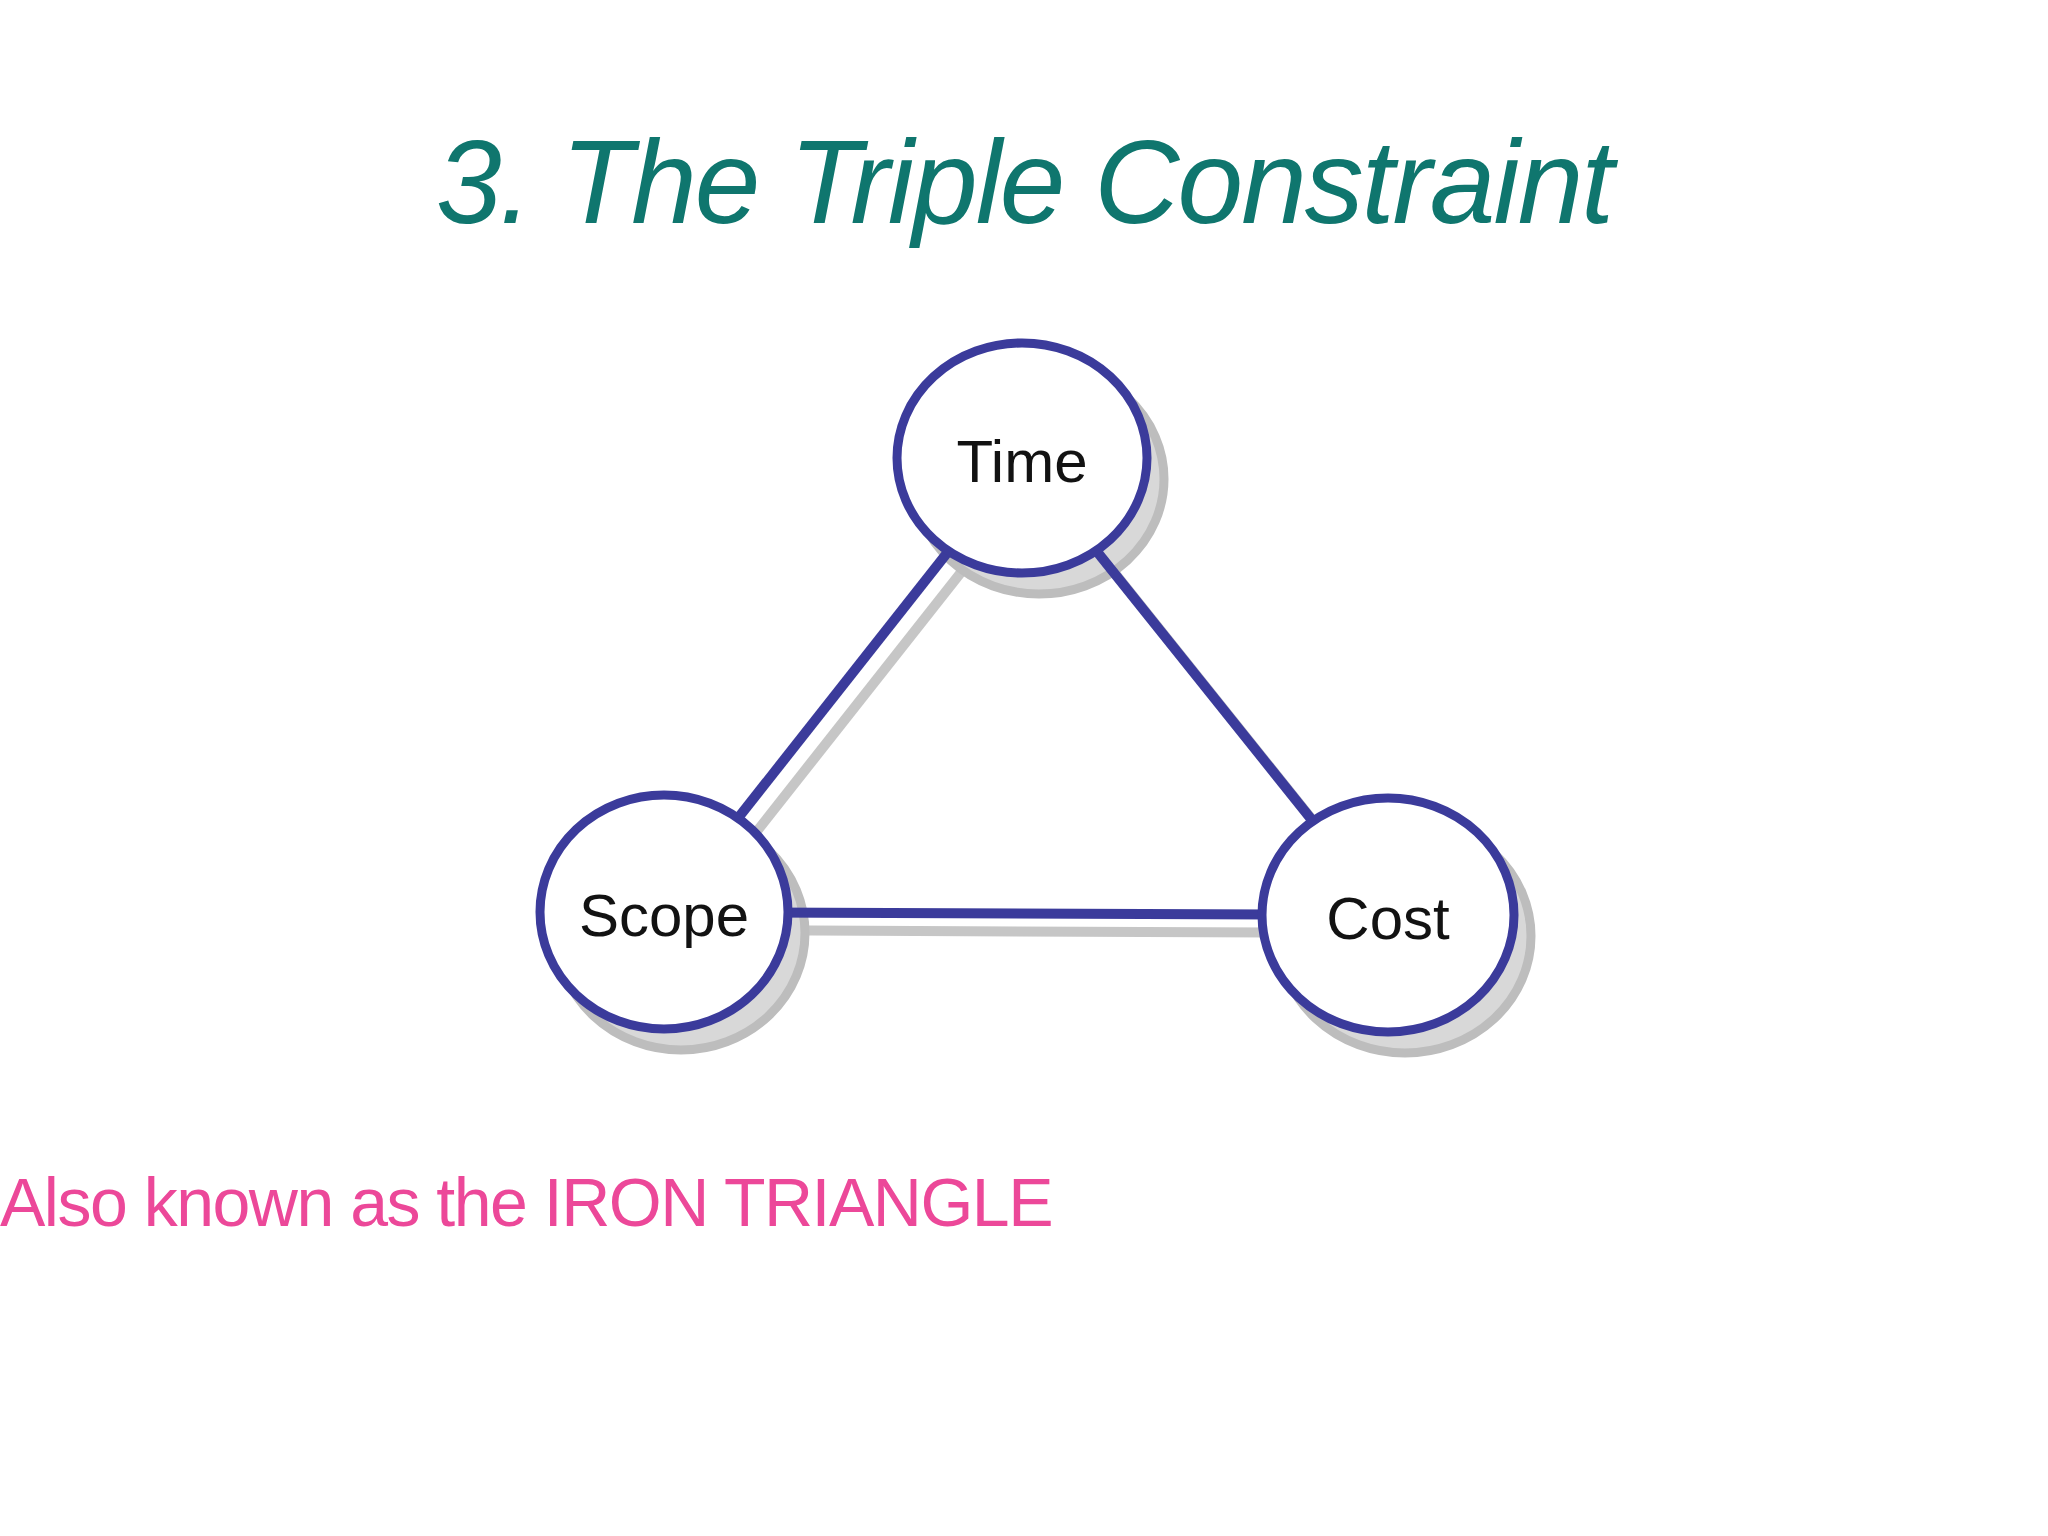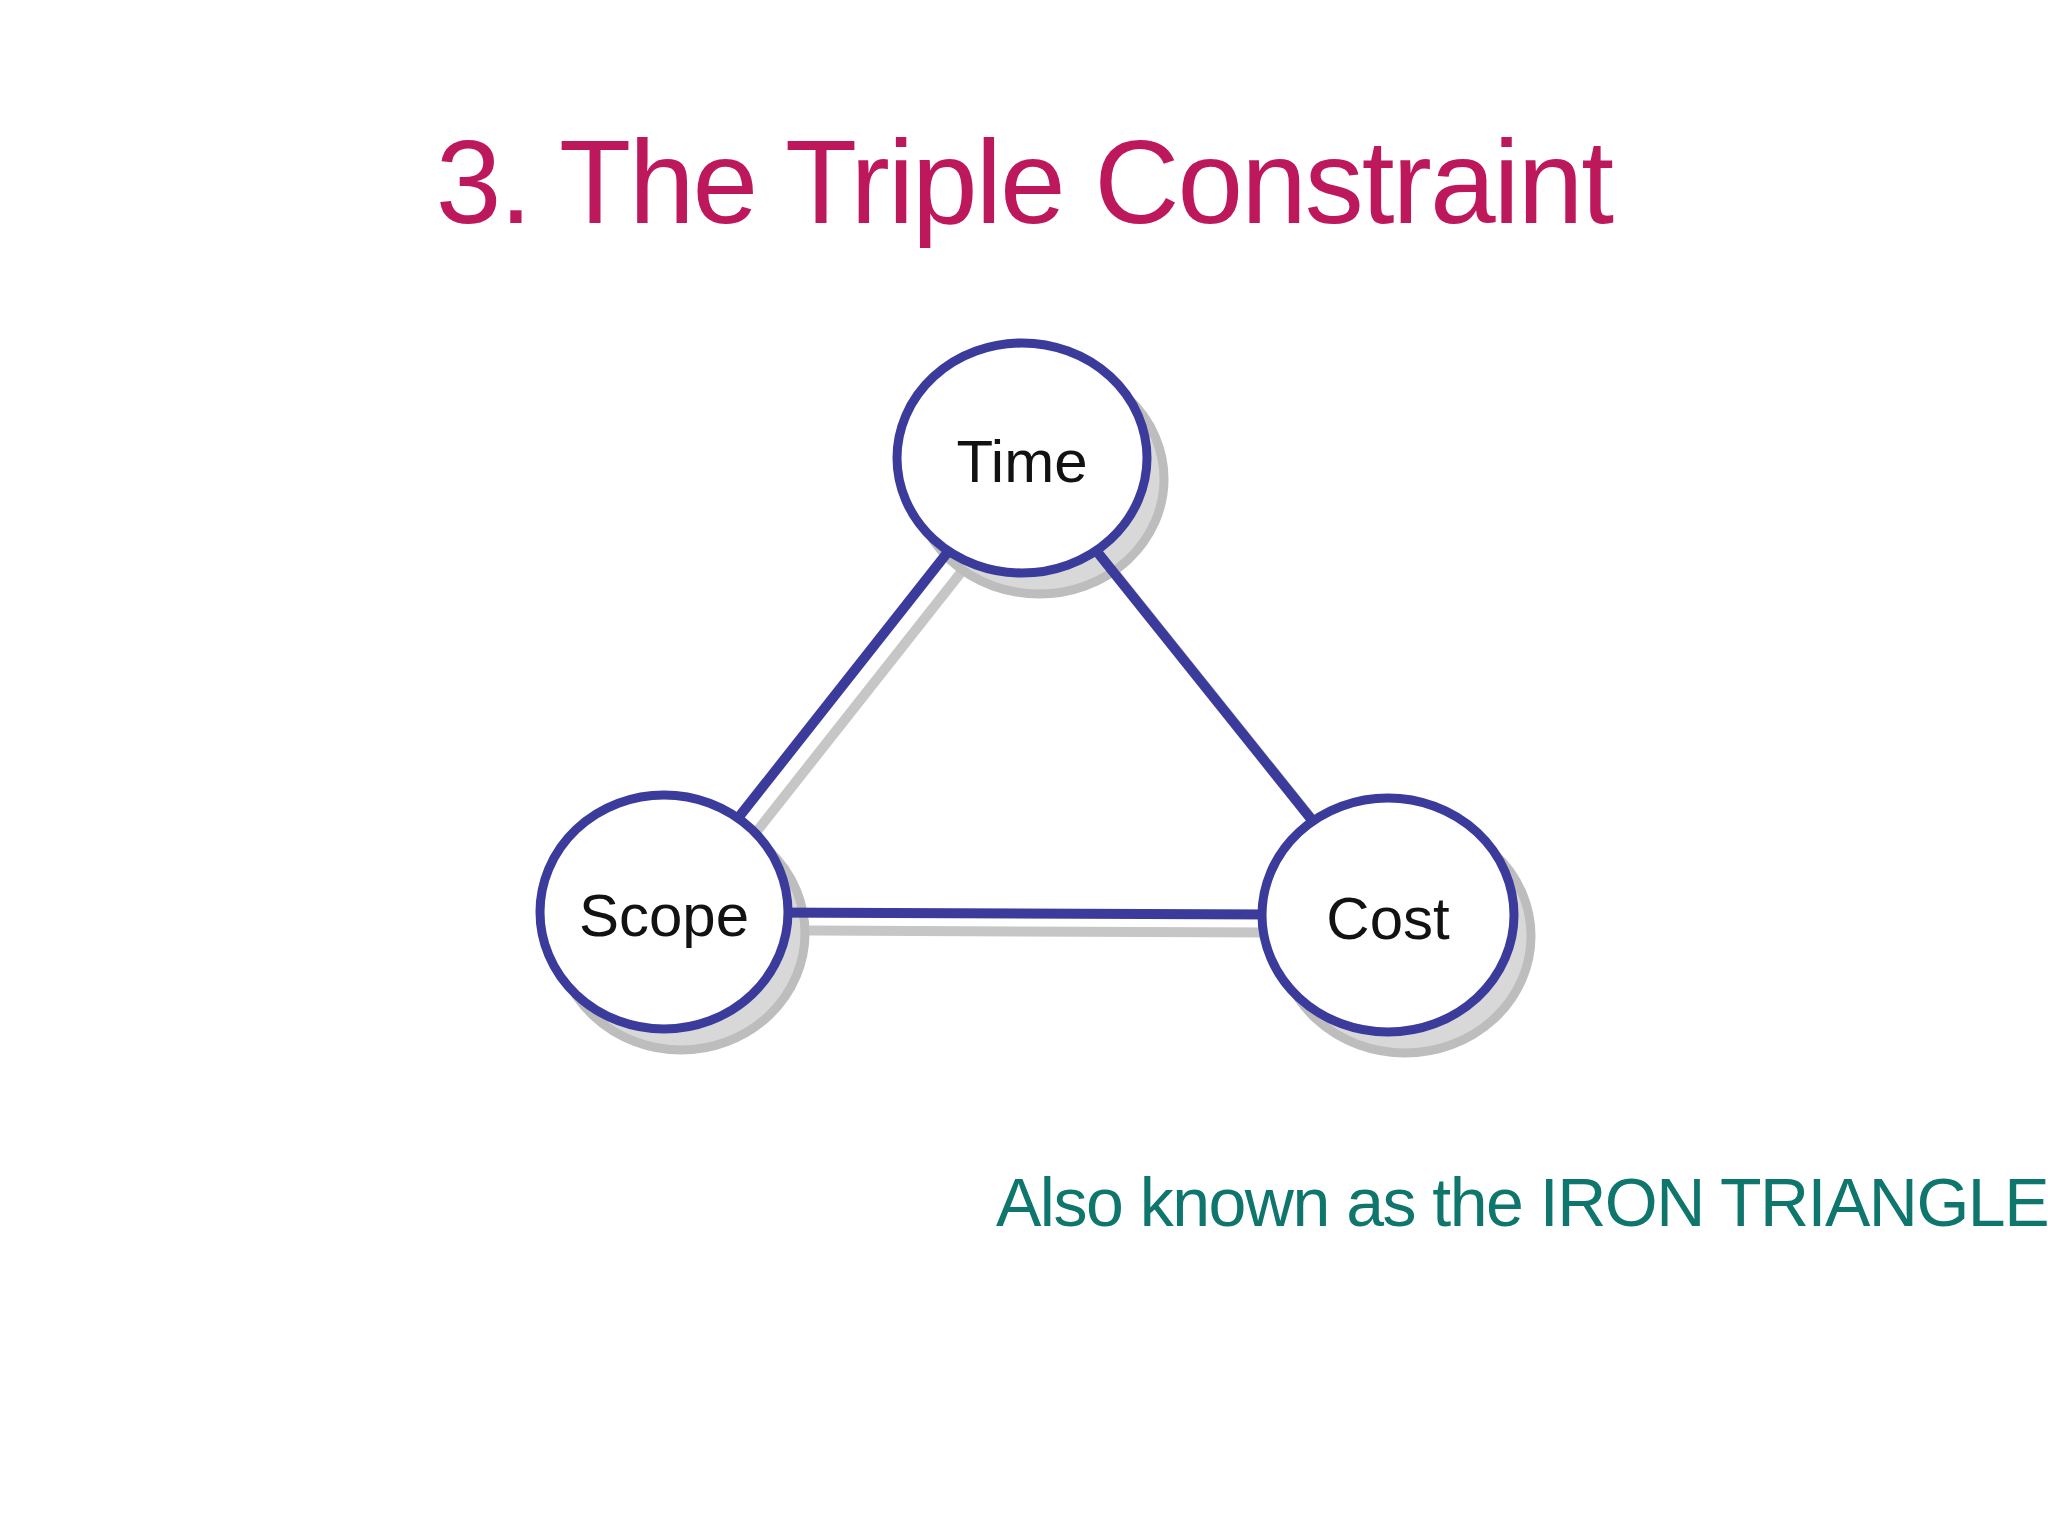--- a/index.html
+++ b/index.html
@@ -17,22 +17,23 @@
   }
   #slide-title {
     position: absolute;
     top: 112px;
     left: 0;
     width: 100%;
     text-align: center;
     font-size: 118px;
     line-height: 1.2;
     letter-spacing: -2px;
-    color: #be185d;
+    color: #0f766e;
     white-space: nowrap;
+    font-style: italic;
   }
   #diagram-svg {
     position: absolute;
     top: 0;
     left: 0;
     width: 2048px;
     height: 1536px;
   }
   .edge-shadow {
     stroke: #c6c6c6;
@@ -58,25 +59,25 @@
     font-family: "Liberation Sans", sans-serif;
     font-size: 60px;
     fill: #121212;
     text-anchor: middle;
   }
   #slide-caption {
     position: absolute;
     top: 1162px;
     left: 0;
     width: 100%;
-    text-align: right;
+    text-align: left;
     font-size: 68px;
     line-height: 1.2;
     letter-spacing: -1.5px;
-    color: #0f766e;
+    color: #ec4899;
     white-space: nowrap;
   }
 </style>
 </head>
 <body>
 
 <div id="slide">
 
   <div id="slide-title">3. The Triple Constraint</div>
 

